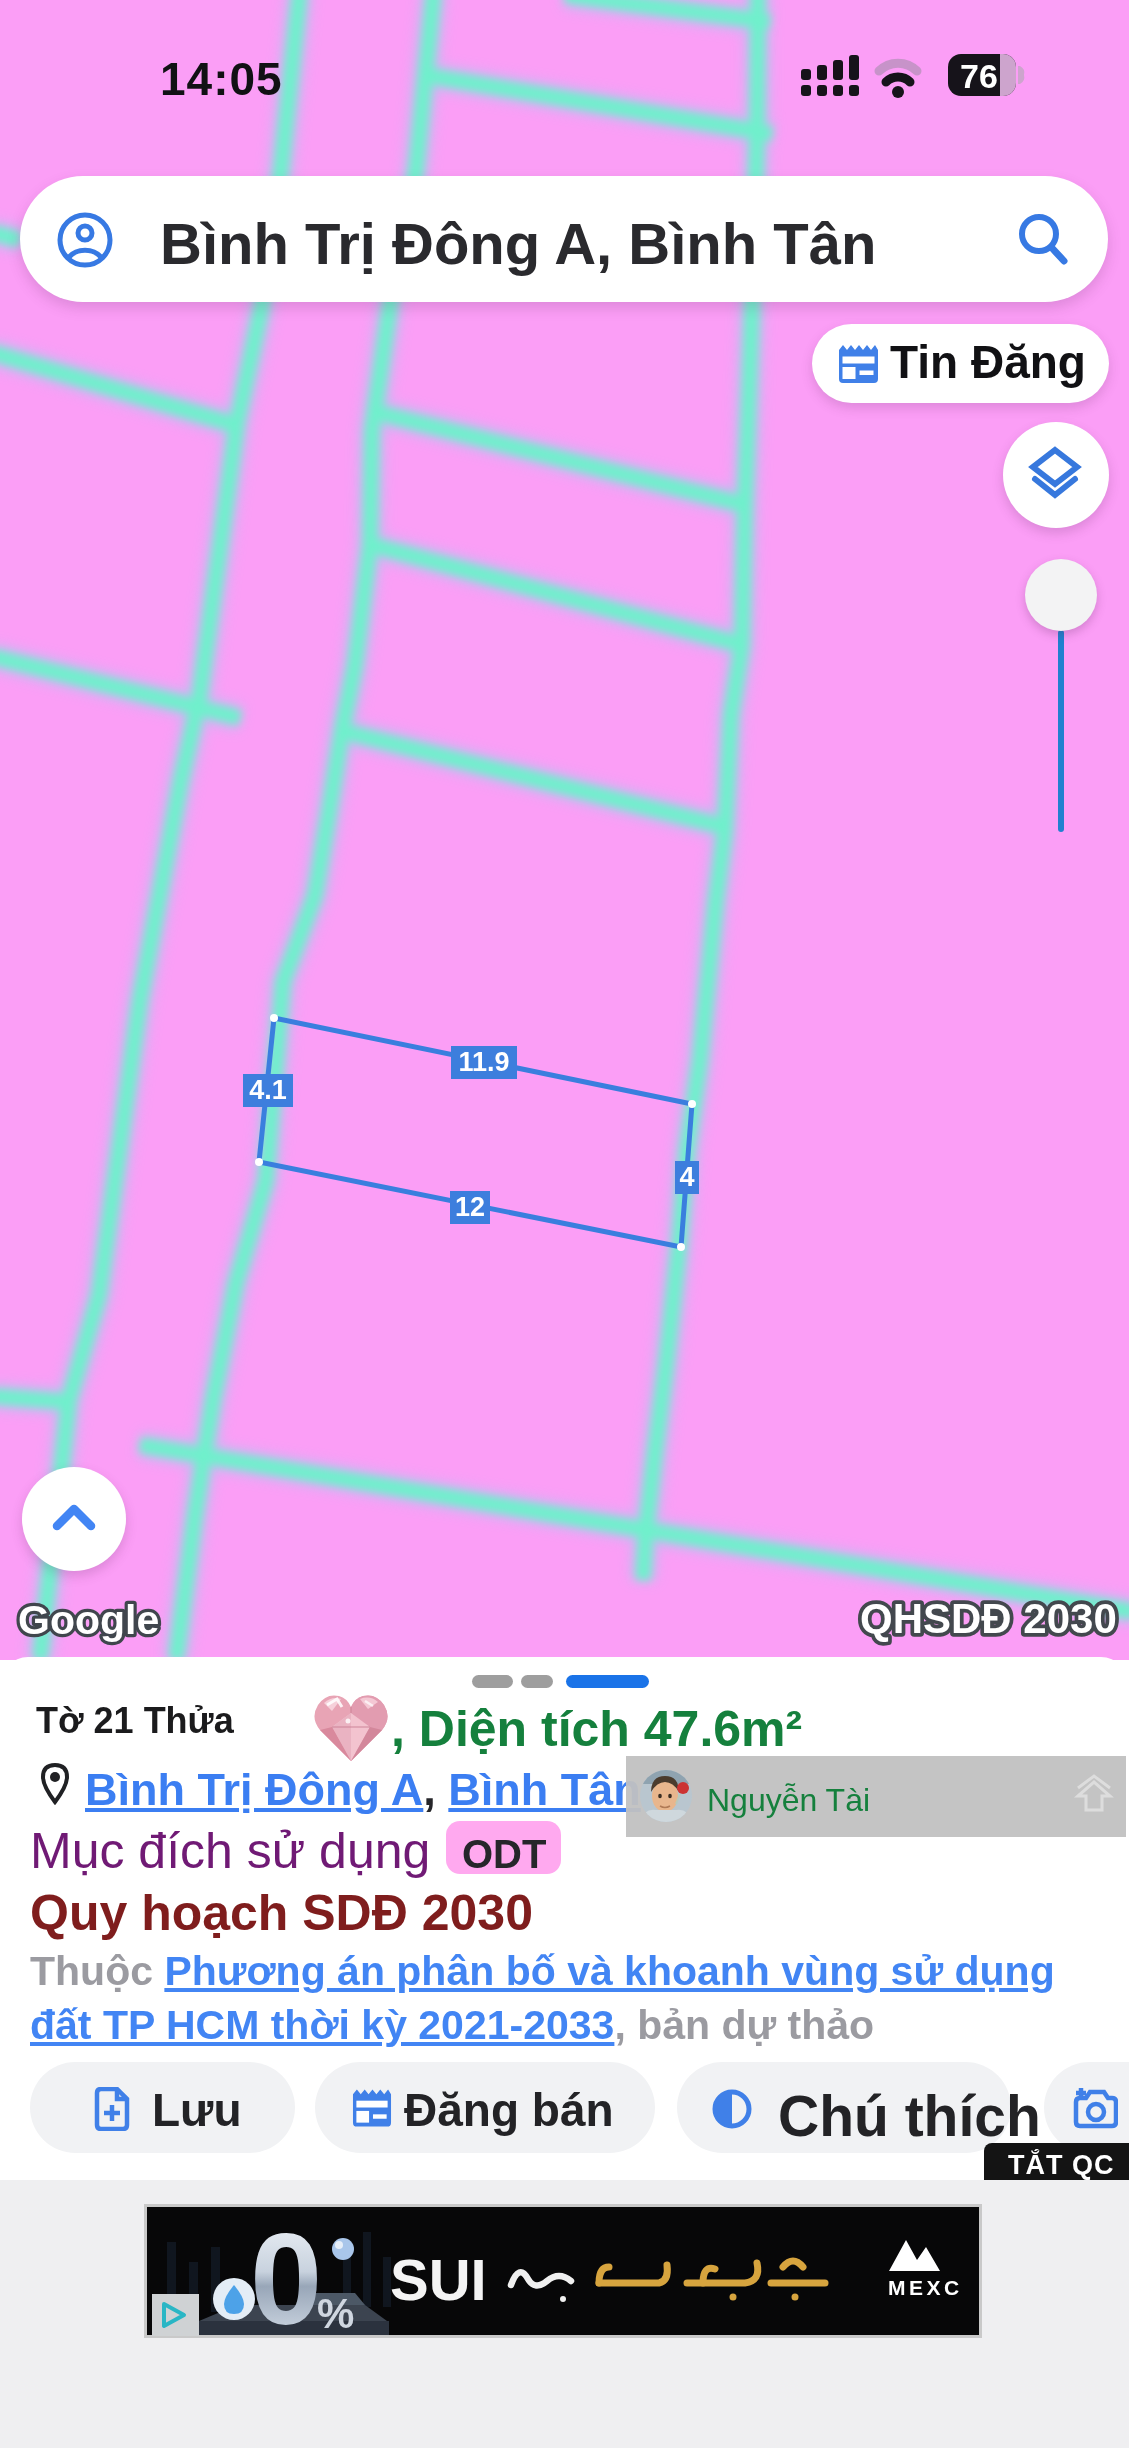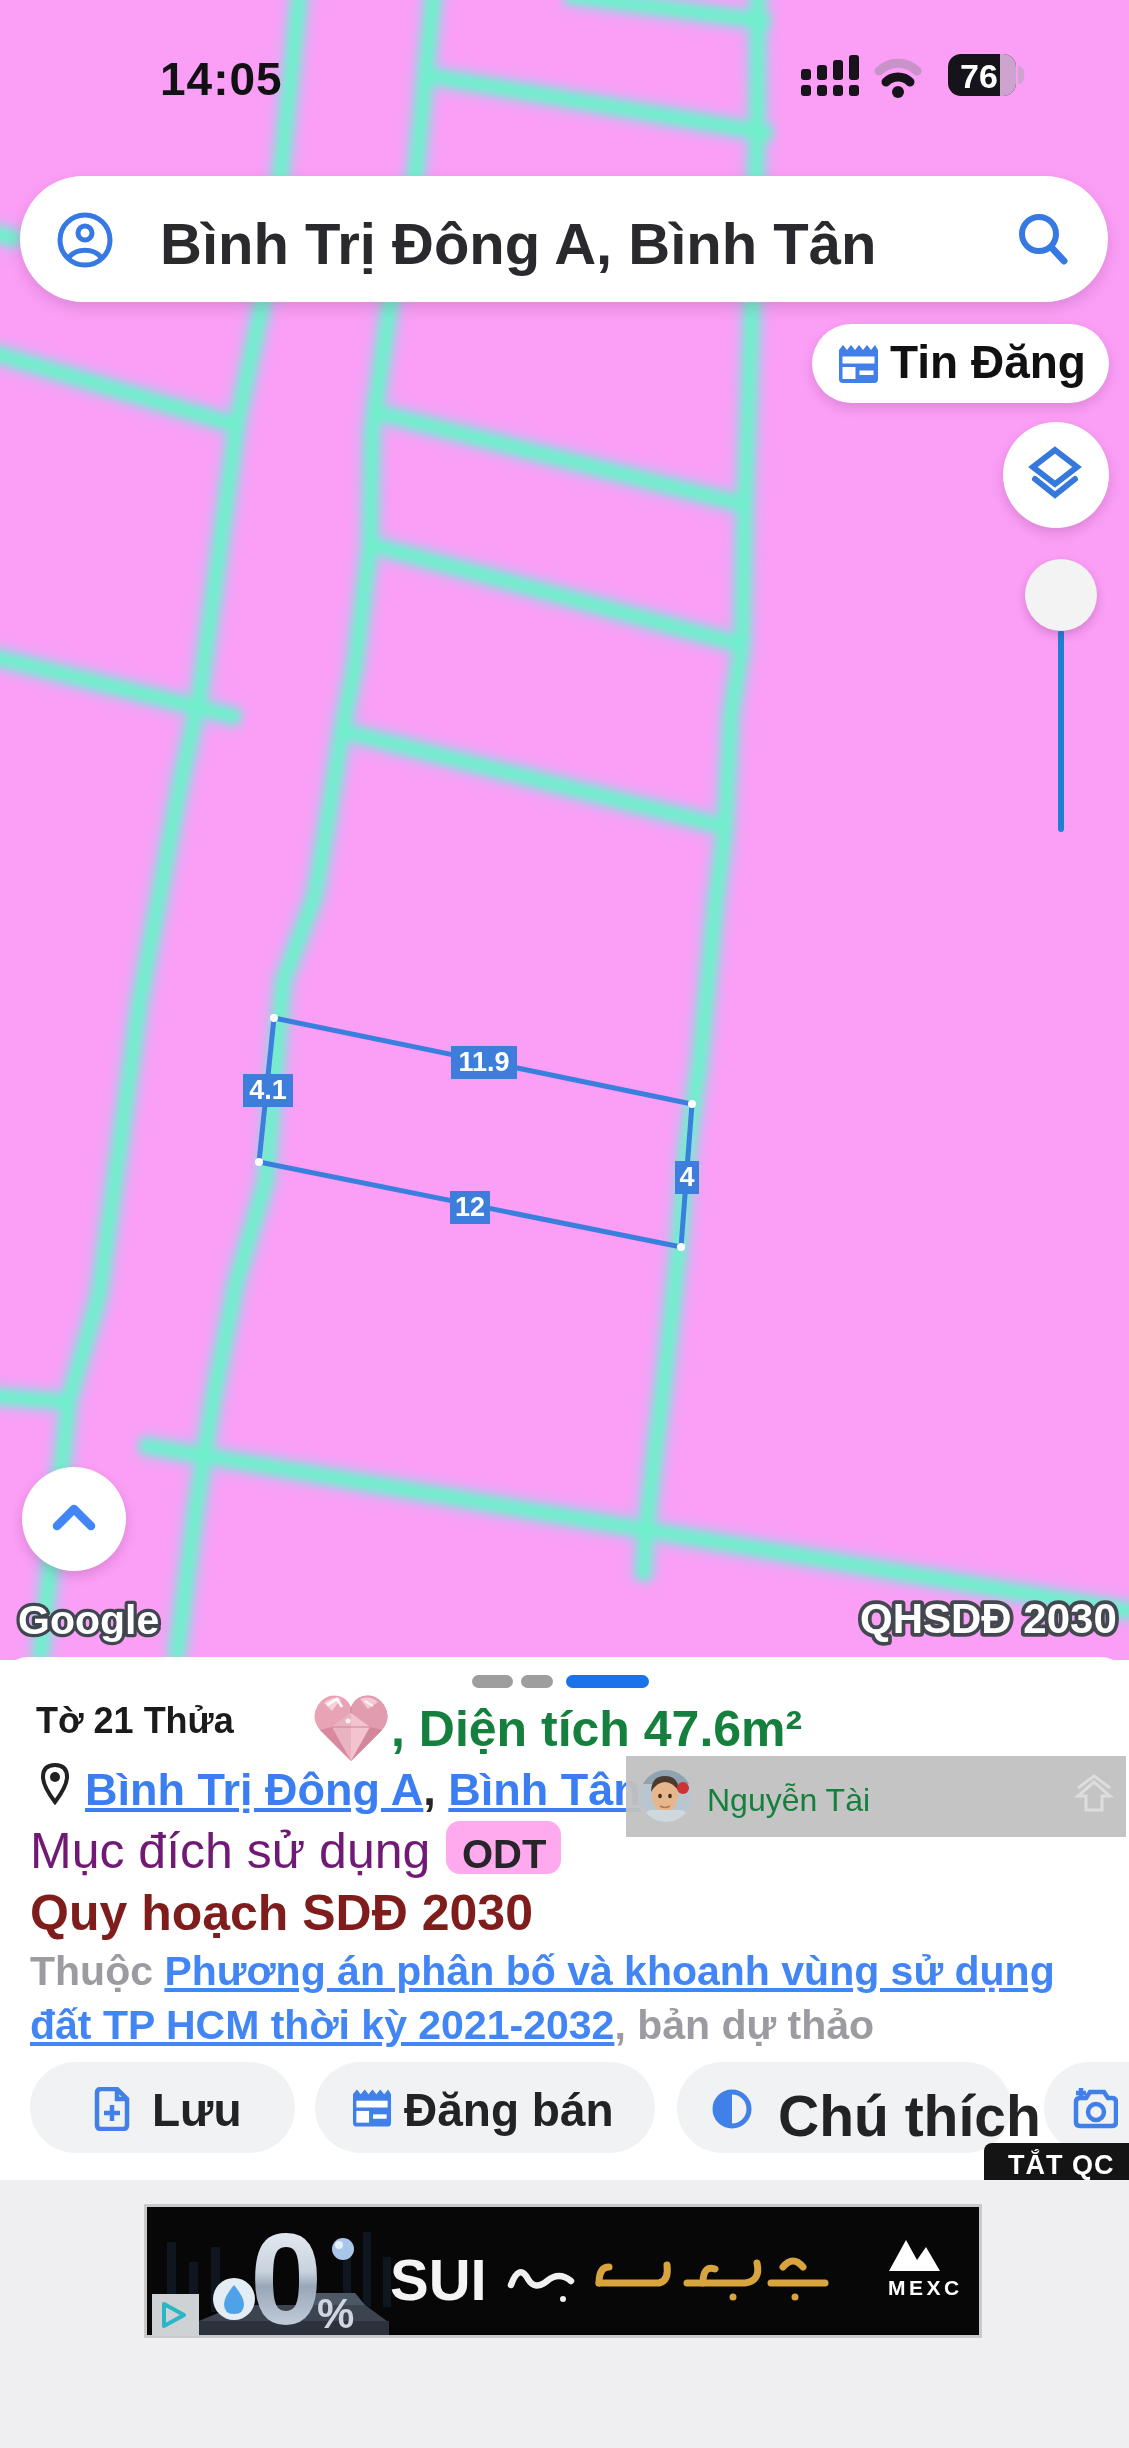--- a/index.html
+++ b/index.html
@@ -225,21 +225,21 @@
 </svg>
 
 <div class="abs" style="left:30px;top:1822px;font-size:50px;color:#701a75">Mục đích sử dụng</div>
 
 <div class="abs" style="left:446px;top:1821px;width:115px;height:53px;background:#ffa9ef;border-radius:14px"></div>
 <div class="abs" style="left:462px;top:1832px;font-size:40px;font-weight:bold;color:#26262a">ODT</div>
 
 <div class="abs" style="left:30px;top:1884px;font-size:50px;font-weight:bold;color:#7f1d1d">Quy hoạch SDĐ 2030</div>
 
 <div class="abs" style="left:30px;top:1948px;font-size:41px;font-weight:bold;color:#9b9ba1">Thuộc <span style="color:#4285f4;text-decoration:underline">Phương án phân bố và khoanh vùng sử dụng</span></div>
-<div class="abs" style="left:30px;top:2002px;font-size:41px;font-weight:bold;color:#9b9ba1"><span style="color:#4285f4;text-decoration:underline">đất TP HCM thời kỳ 2021-2032</span>, bản dự thảo</div>
+<div class="abs" style="left:30px;top:2002px;font-size:41px;font-weight:bold;color:#9b9ba1"><span style="color:#4285f4;text-decoration:underline">đất TP HCM thời kỳ 2021-2033</span>, bản dự thảo</div>
 
 <div class="abs" style="left:30px;top:2062px;width:265px;height:91px;background:#f1f2f4;border-radius:46px"></div>
 <svg class="abs" style="left:93px;top:2087px" width="38" height="44" viewBox="0 0 38 44">
   <path d="M4,6 Q4,2 8,2 L24,2 L34,12 L34,38 Q34,42 30,42 L8,42 Q4,42 4,38 Z" fill="none" stroke="#4080e8" stroke-width="4.5"></path>
   <path d="M24,2 L24,12 L34,12" fill="none" stroke="#4080e8" stroke-width="4.5"></path>
   <line x1="19" y1="18" x2="19" y2="34" stroke="#4080e8" stroke-width="4.5"></line>
   <line x1="11" y1="26" x2="27" y2="26" stroke="#4080e8" stroke-width="4.5"></line>
 </svg>
 <div class="abs" style="left:152px;top:2083px;font-size:46px;font-weight:bold;color:#232326">Lưu</div>
 

